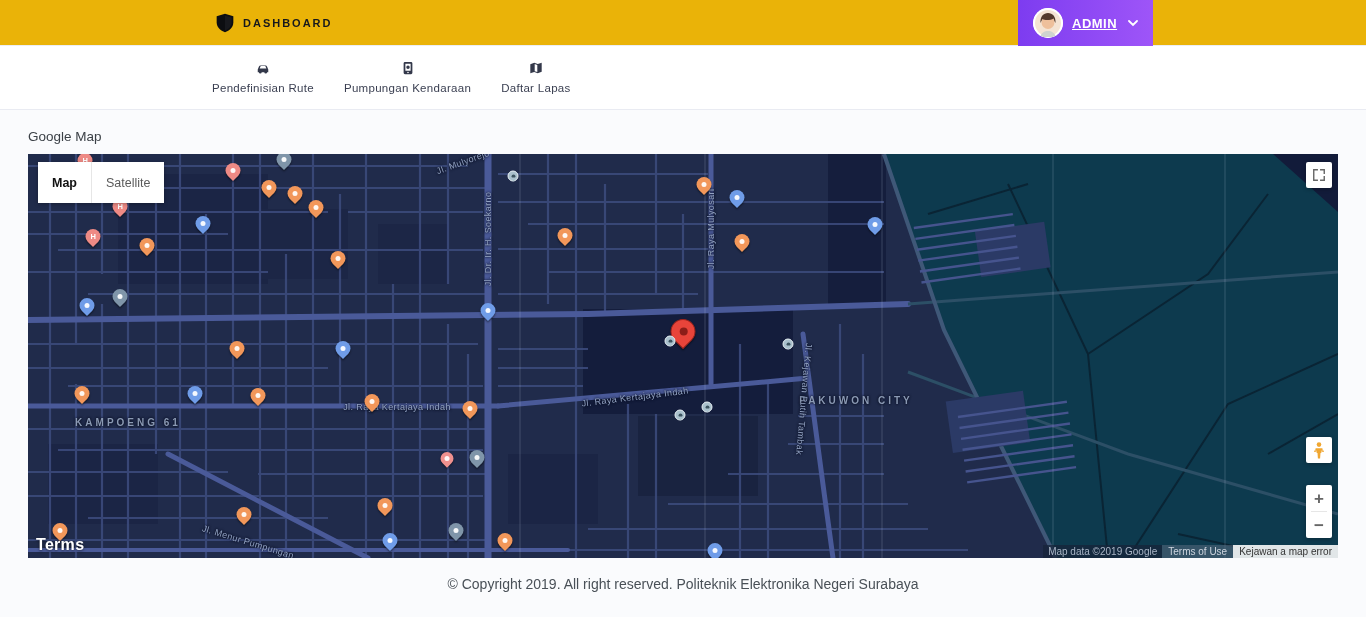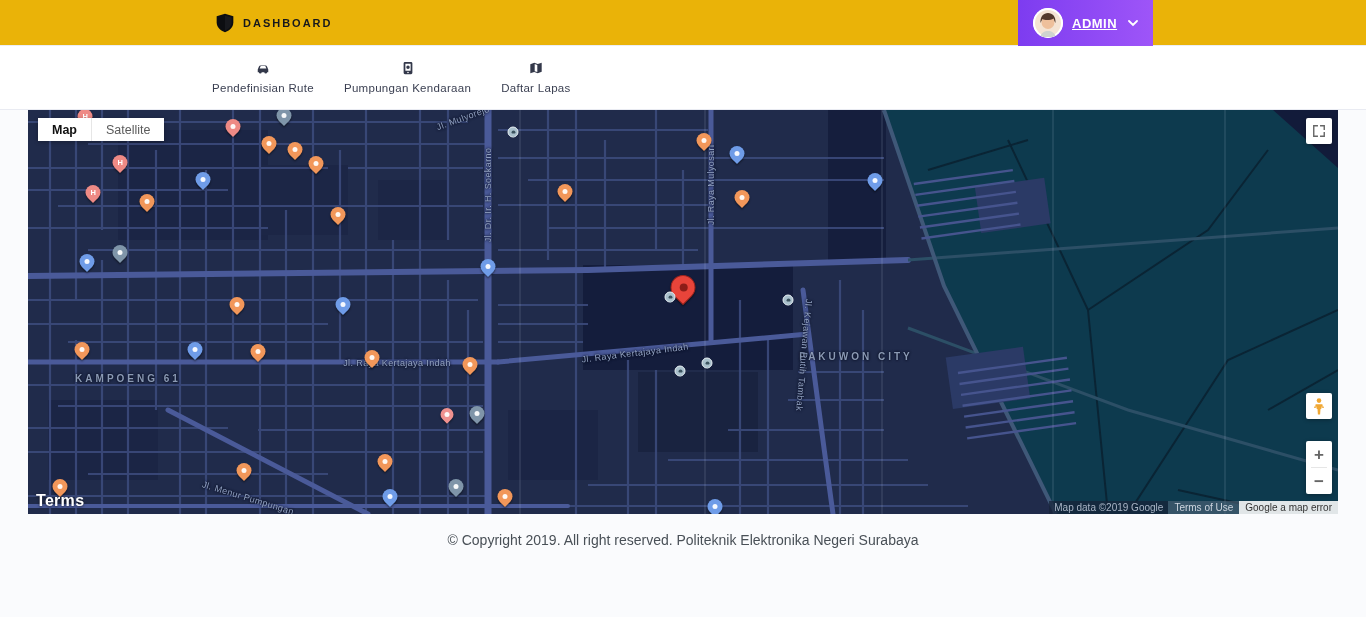--- a/index.html
+++ b/index.html
@@ -50,21 +50,21 @@
   .marker.main .d { width:8px; height:8px; background:#8c1d18; }
   .marker.poi { transform:translate(-50%,-50%); }
   .m-poi { width:11px; height:11px; border-radius:50%; background:#a9c0cc; border:1px solid #e8f0f4;
            display:flex; align-items:center; justify-content:center; position:relative; }
   .m-poi::after { content:""; position:absolute; bottom:-4px; left:50%; transform:translateX(-50%);
            border:3px solid transparent; border-top:4px solid #a9c0cc; }
   .m-poi .d { width:4px; height:4px; border-radius:50%; background:#3c5460; }
 
   
   .ctl-mapsat { position:absolute; top:8px; left:10px; display:flex; box-shadow:0 1px 4px rgba(0,0,0,.3); z-index:8; }
-  .ctl-mapsat .btn { background:#fff; height:23px; display:flex; align-items:center; padding:0 14px; font-size:12.5px; cursor:pointer; border:none; }
+  .ctl-mapsat .btn { background:#fff; height:41px; display:flex; align-items:center; padding:0 14px; font-size:12.5px; cursor:pointer; border:none; }
   .ctl-mapsat .btn.active { font-weight:700; color:#111; }
   .ctl-mapsat .btn.idle { color:#5b5b5b; border-left:1px solid #e6e6e6; }
   .ctl-fullscreen { position:absolute; top:8px; right:6px; width:26px; height:26px; background:#fff; border:none; border-radius:2px;
        box-shadow:0 1px 4px rgba(0,0,0,.3); display:flex; align-items:center; justify-content:center; cursor:pointer; z-index:8; }
   .ctl-pegman { position:absolute; right:6px; top:283px; width:26px; height:26px; background:#fff; border:none; border-radius:2px;
        box-shadow:0 1px 4px rgba(0,0,0,.3); display:flex; align-items:center; justify-content:center; cursor:pointer; z-index:8; }
   .ctl-zoom { position:absolute; right:6px; top:331px; width:26px; background:#fff; border-radius:2px;
        box-shadow:0 1px 4px rgba(0,0,0,.3); display:flex; flex-direction:column; z-index:8; }
   .ctl-zoom .zbtn { height:26px; border:none; background:transparent; color:#666; font-size:17px; font-weight:700; cursor:pointer; line-height:1; }
   .ctl-zoom .zdiv { height:1px; background:#e6e6e6; margin:0 5px; }
@@ -127,20 +127,21 @@
   </div>
   <div class="nav-item">
     <svg viewBox="0 0 16 16">
       <path d="M1.5 3.6 6 2l4 1.5L14.5 2v10.4L10 14l-4-1.5-4.5 1.5Zm5-.2v8.2l3 1.1V4.5Z"></path>
     </svg>
     <span>Daftar Lapas</span>
   </div>
 </div>
 
 <div class="main">
+  <div class="page-title">Google Map</div>
 
   <div class="map">
 
     <svg class="roads" viewBox="0 0 1310 404" preserveAspectRatio="none">
 
       <g>
         <rect x="90" y="20" width="150" height="110" fill="#1b2545"></rect>
         <rect x="230" y="55" width="90" height="70" fill="#1c2646"></rect>
         <rect x="350" y="70" width="70" height="60" fill="#1c2646"></rect>
         <rect x="20" y="290" width="110" height="80" fill="#1b2545"></rect>
@@ -440,20 +441,20 @@
       <button class="zbtn">+</button>
       <div class="zdiv"></div>
       <button class="zbtn">−</button>
     </div>
 
     <div class="glogo">Terms</div>
 
     <div class="attrib">
       <span class="seg1">Map data ©2019 Google</span>
       <span class="seg2">Terms of Use</span>
-      <span class="seg3">Google a map error</span>
+      <span class="seg3">Kejawan a map error</span>
     </div>
   </div>
 </div>
 
 <div class="footer">
   <span>© Copyright 2019. All right reserved. Politeknik Elektronika Negeri Surabaya</span>
 </div>
 
 </body></html>

